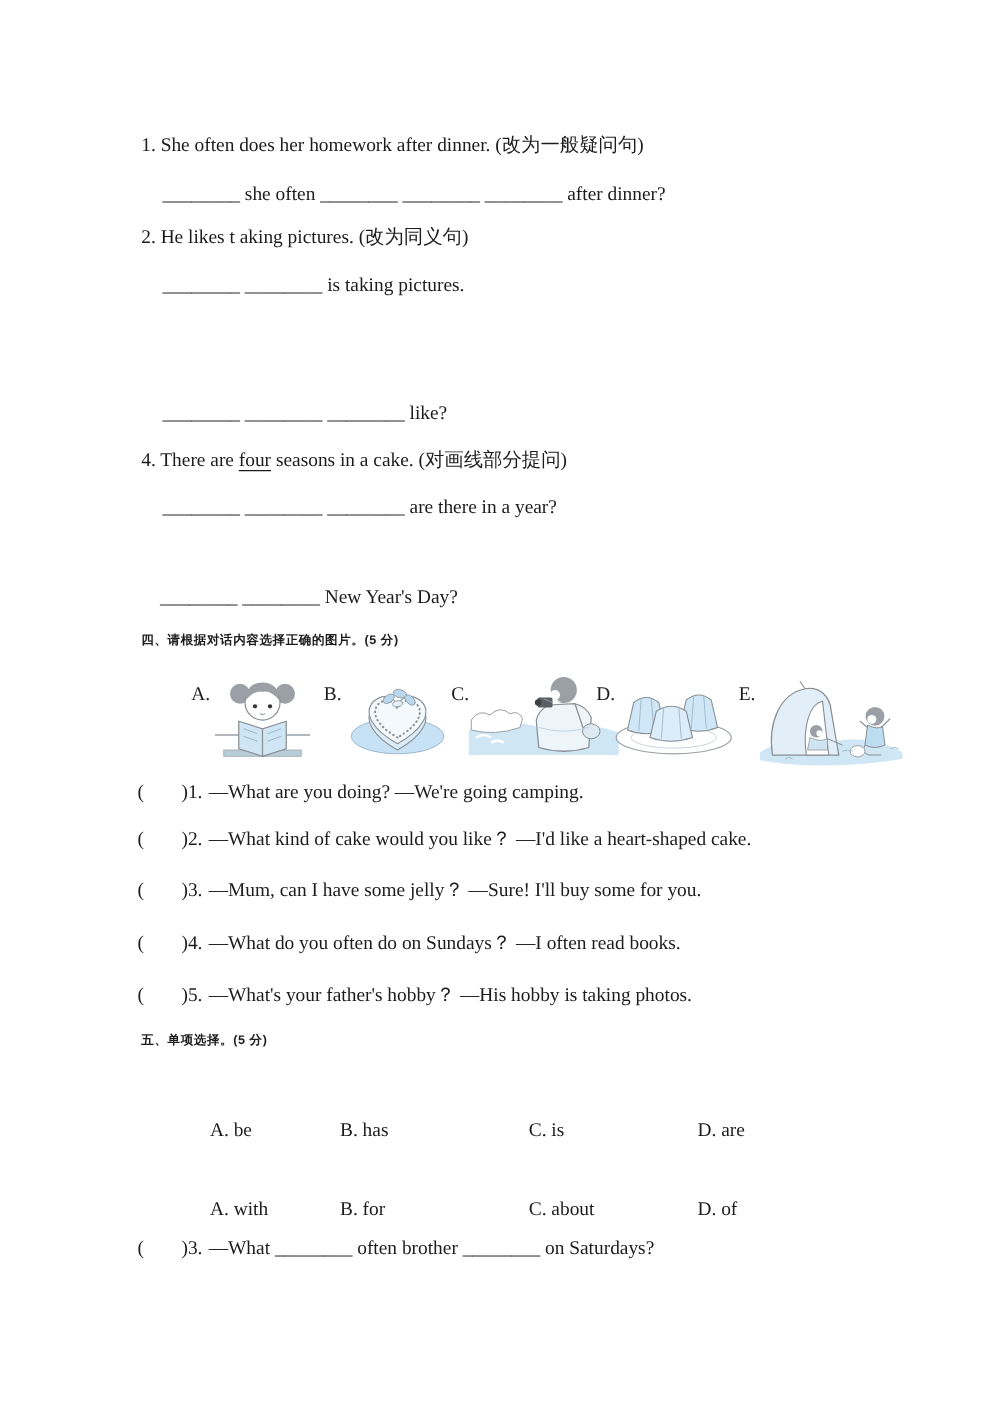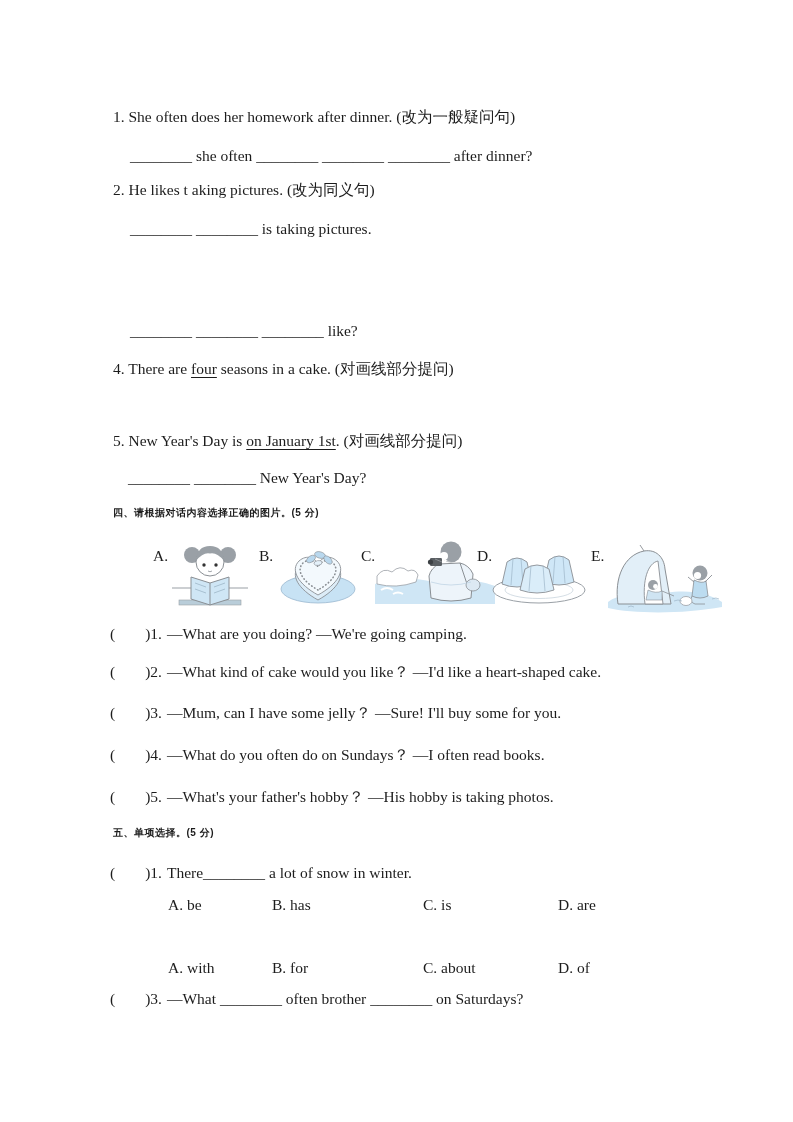--- a/index.html
+++ b/index.html
@@ -31,22 +31,22 @@
 
   <span class="line" style="left:73px;top:107px"><span>1. She often does her homework after dinner. </span><span class="u"></span><span>(改为一般疑问句)</span></span>
   <span class="line" style="left:90px;top:146px">________ she often ________ ________ ________ after dinner?</span>
 
   <span class="line" style="left:73px;top:180px"><span>2. He likes t aking pictures. </span><span class="u"></span><span>(改为同义句)</span></span>
   <span class="line" style="left:90px;top:219px">________ ________ is taking pictures.</span>
 
   <span class="line" style="left:90px;top:321px">________ ________ ________ like?</span>
 
   <span class="line" style="left:73px;top:359px"><span>4. There are </span><span class="u">four</span><span> seasons in a cake. (对画线部分提问)</span></span>
+  <span class="line" style="left:90px;top:396px">________ ________ ________ are there in a year?</span>
 
-  <span class="line" style="left:73px;top:431px"><span>5. New Year's Day is </span><span class="u">on January 1st</span><span>. (对画线部分提问)</span></span>
   <span class="line" style="left:88px;top:468px">________ ________ New Year's Day?</span>
 
   <span class="line heading" style="left:73px;top:503px">四、请根据对话内容选择正确的图片。(5 分)</span>
 
   <span class="piclabel" style="left:113px;top:547px">A.</span>
   <span class="piclabel" style="left:219px;top:547px">B.</span>
   <span class="piclabel" style="left:321px;top:547px">C.</span>
   <span class="piclabel" style="left:437px;top:547px">D.</span>
   <span class="piclabel" style="left:551px;top:547px">E.</span>
 
@@ -132,21 +132,20 @@
   </div>
 
   <span class="line" style="left:70px;top:624px"><span>(</span><span class="bgap"></span><span>)1.</span><span class="itxt">—What are you doing? —We're going camping.</span></span>
   <span class="line" style="left:70px;top:662px"><span>(</span><span class="bgap"></span><span>)2.</span><span class="itxt">—What kind of cake would you like？ —I'd like a heart-shaped cake.</span></span>
   <span class="line" style="left:70px;top:703px"><span>(</span><span class="bgap"></span><span>)3.</span><span class="itxt">—Mum, can I have some jelly？ —Sure! I'll buy some for you.</span></span>
   <span class="line" style="left:70px;top:745px"><span>(</span><span class="bgap"></span><span>)4.</span><span class="itxt">—What do you often do on Sundays？ —I often read books.</span></span>
   <span class="line" style="left:70px;top:787px"><span>(</span><span class="bgap"></span><span>)5.</span><span class="itxt">—What's your father's hobby？ —His hobby is taking photos.</span></span>
 
   <span class="line heading" style="left:73px;top:823px">五、单项选择。(5 分)</span>
 
-  <span class="line" style="left:70px;top:863px"><span>(</span><span class="bgap"></span><span>)1.</span><span class="itxt">There________ a lot of snow in winter.</span></span>
   <span class="line" style="left:128px;top:895px">A. be</span>
   <span class="line" style="left:232px;top:895px">B. has</span>
   <span class="line" style="left:383px;top:895px">C. is</span>
   <span class="line" style="left:518px;top:895px">D. are</span>
 
   <span class="line" style="left:128px;top:958px">A. with</span>
   <span class="line" style="left:232px;top:958px">B. for</span>
   <span class="line" style="left:383px;top:958px">C. about</span>
   <span class="line" style="left:518px;top:958px">D. of</span>
 

